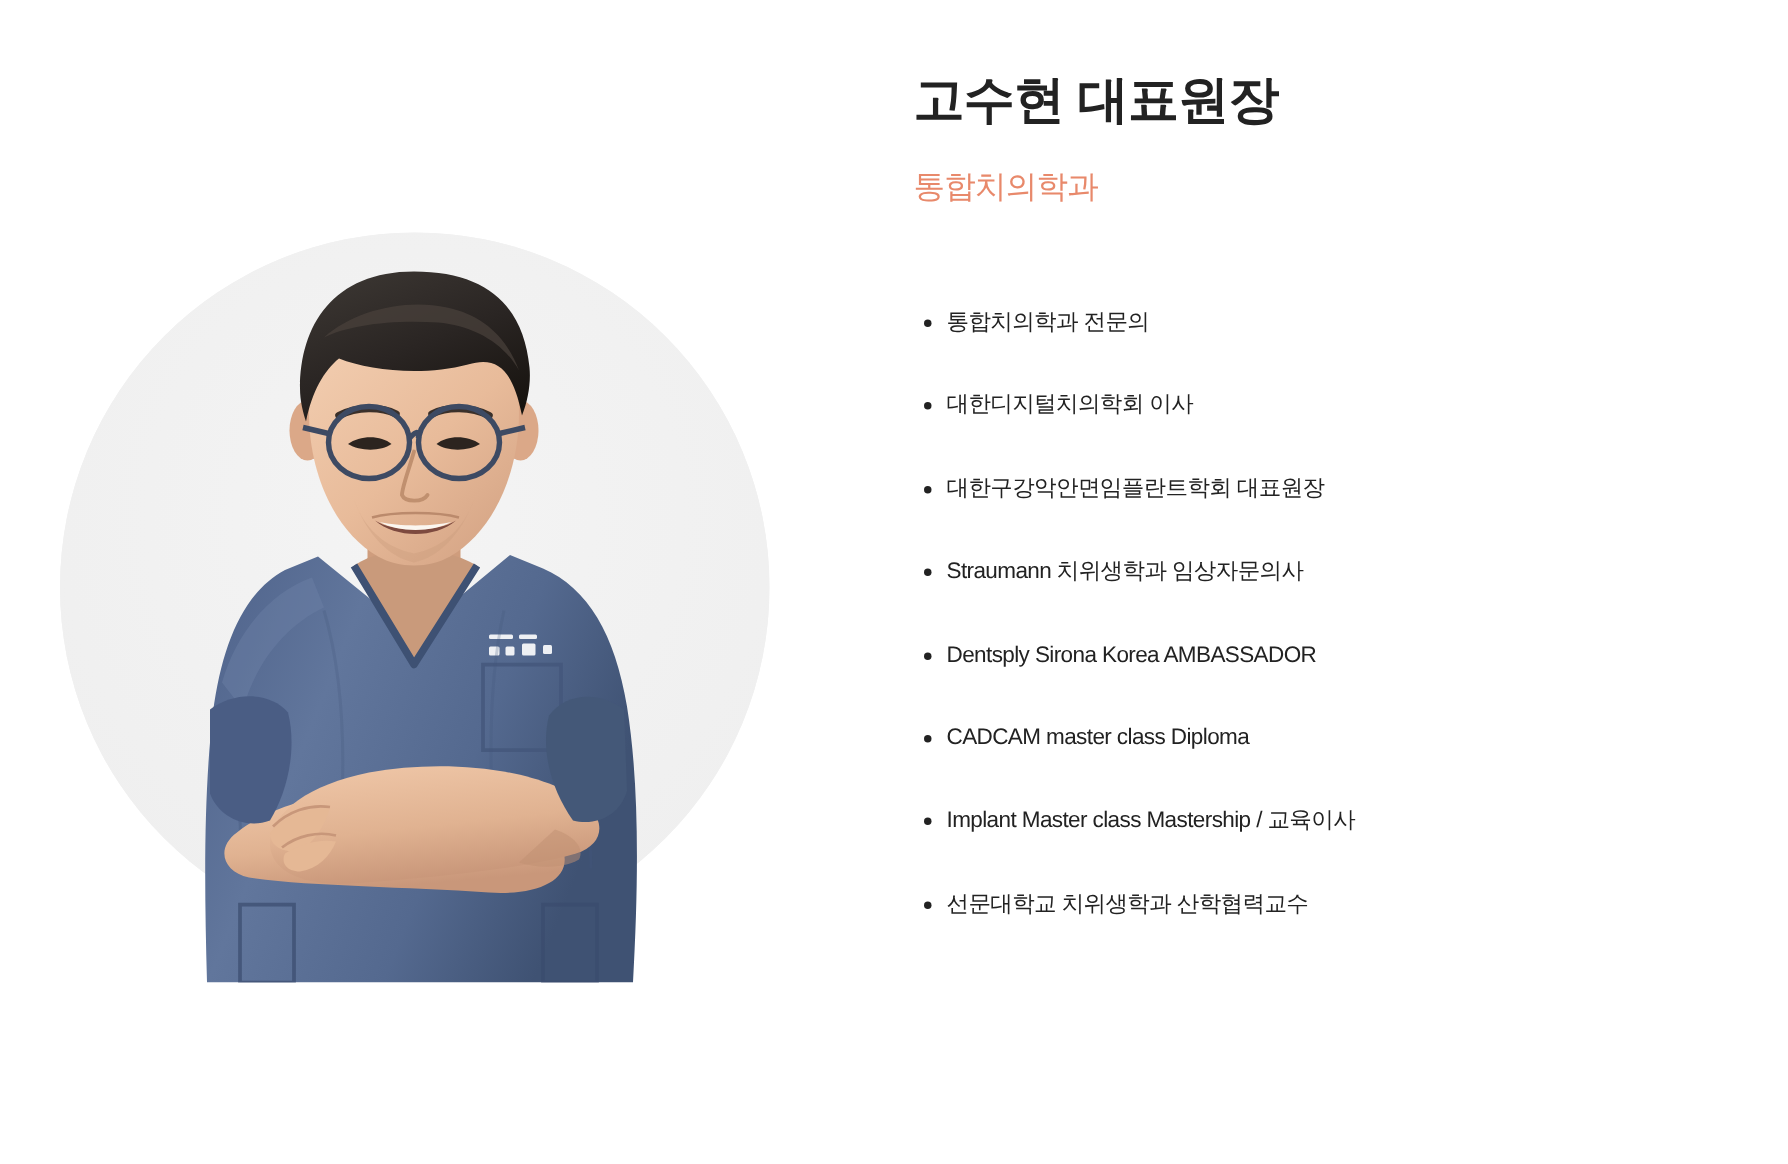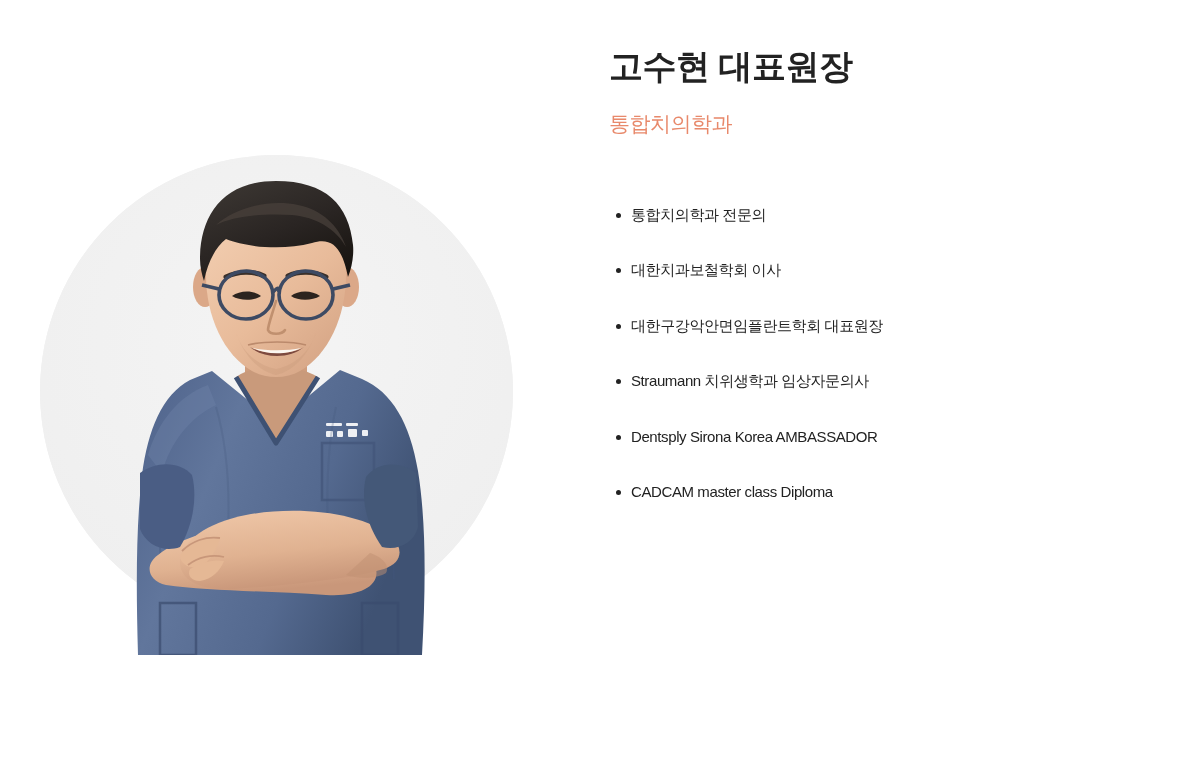--- a/index.html
+++ b/index.html
@@ -291,34 +291,42 @@
 
     <h2 class="doctor-dept">통합치의학과</h2>
 
     <ul class="credential-list">
       <li class="credential-item">
         <span class="credential-bullet"></span>
         <span>통합치의학과 전문의</span>
       </li>
       <li class="credential-item">
         <span class="credential-bullet"></span>
-        <span>대한치과보철학회 이사</span>
+        <span>대한디지털치의학회 이사</span>
       </li>
       <li class="credential-item">
         <span class="credential-bullet"></span>
         <span>대한구강악안면임플란트학회 대표원장</span>
       </li>
       <li class="credential-item">
         <span class="credential-bullet"></span>
         <span>Straumann 치위생학과 임상자문의사</span>
       </li>
       <li class="credential-item">
         <span class="credential-bullet"></span>
         <span>Dentsply Sirona Korea AMBASSADOR</span>
       </li>
       <li class="credential-item">
         <span class="credential-bullet"></span>
         <span>CADCAM master class Diploma</span>
+      </li>
+      <li class="credential-item">
+        <span class="credential-bullet"></span>
+        <span>Implant Master class Mastership / 교육이사</span>
+      </li>
+      <li class="credential-item">
+        <span class="credential-bullet"></span>
+        <span>선문대학교 치위생학과 산학협력교수</span>
       </li>
     </ul>
 
   </div>
 </div>
 
 </body></html>

